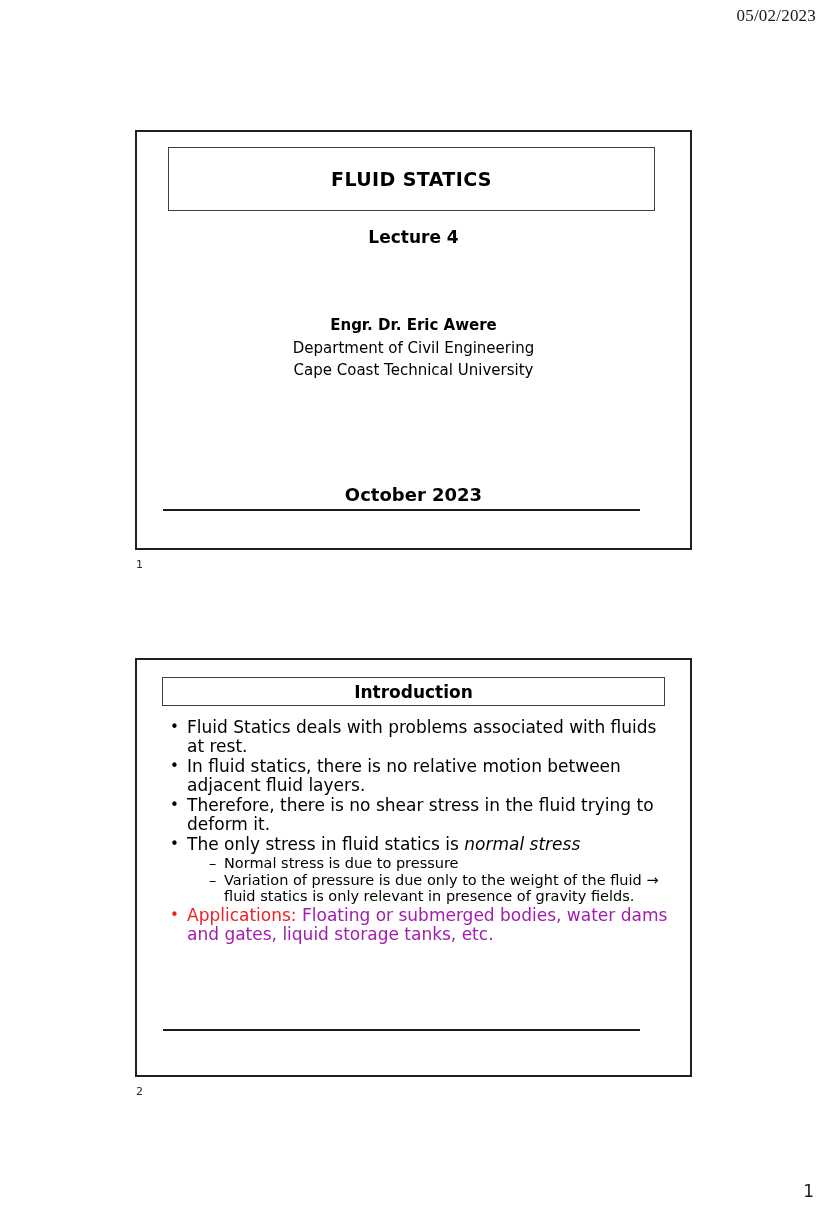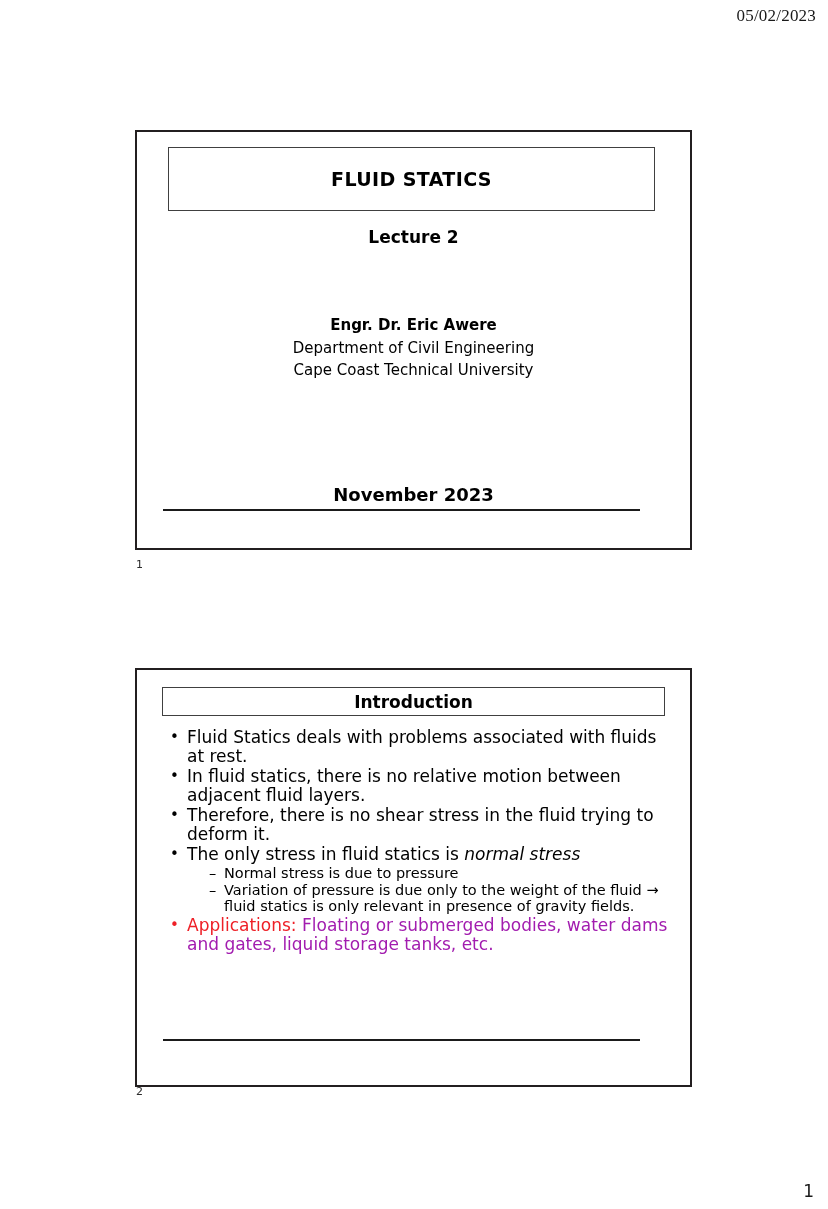--- a/index.html
+++ b/index.html
@@ -37,21 +37,21 @@
   
   .slide {
     position: absolute;
     left: 135px;
     width: 557px;
     border: 2px solid #231f20;
     background: #ffffff;
     box-sizing: border-box;
   }
   #slide-1 { top: 130px; height: 420px; }
-  #slide-2 { top: 658px; height: 419px; margin-top: 10px; }
+  #slide-2 { top: 658px; height: 419px; }
 
   .slide-caption {
     position: absolute;
     left: 136px;
     font-size: 11px;
     color: #2b2b2b;
   }
   #slide-caption-1 { top: 558px; }
   #slide-caption-2 { top: 1085px; }
 
@@ -189,28 +189,28 @@
 <body>
 
 <div class="page-date">05/02/2023</div>
 
 <div class="slide" id="slide-1">
 
   <div class="title-box" id="slide1-title-box">
     <span class="title-text">FLUID STATICS</span>
   </div>
 
-  <div class="s1-center lecture-label">Lecture 2</div>
+  <div class="s1-center lecture-label">Lecture 4</div>
 
 
   <div class="s1-center presenter-name">Engr. Dr. Eric Awere</div>
   <div class="s1-center presenter-dept">Department of Civil Engineering</div>
   <div class="s1-center presenter-org">Cape Coast Technical University</div>
 
-  <div class="s1-center slide-date">November 2023</div>
+  <div class="s1-center slide-date">October 2023</div>
 
   <div class="footer-rule" id="slide1-rule"></div>
 </div>
 
 <div class="slide-caption" id="slide-caption-1">1</div>
 
 <div class="slide" id="slide-2">
 
   <div class="title-box" id="slide2-title-box">
     <span class="title-text">Introduction</span>

